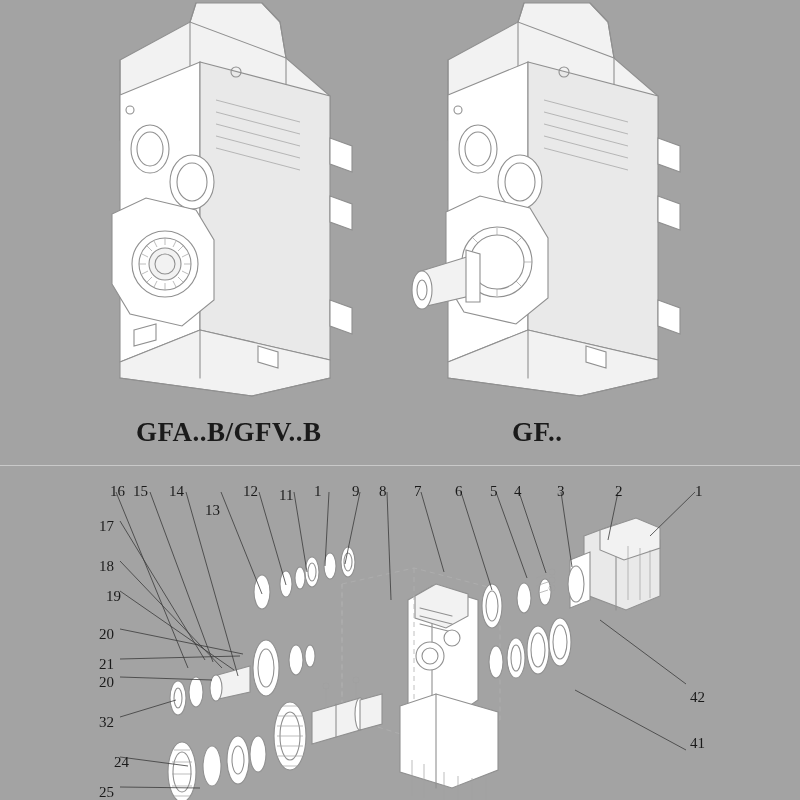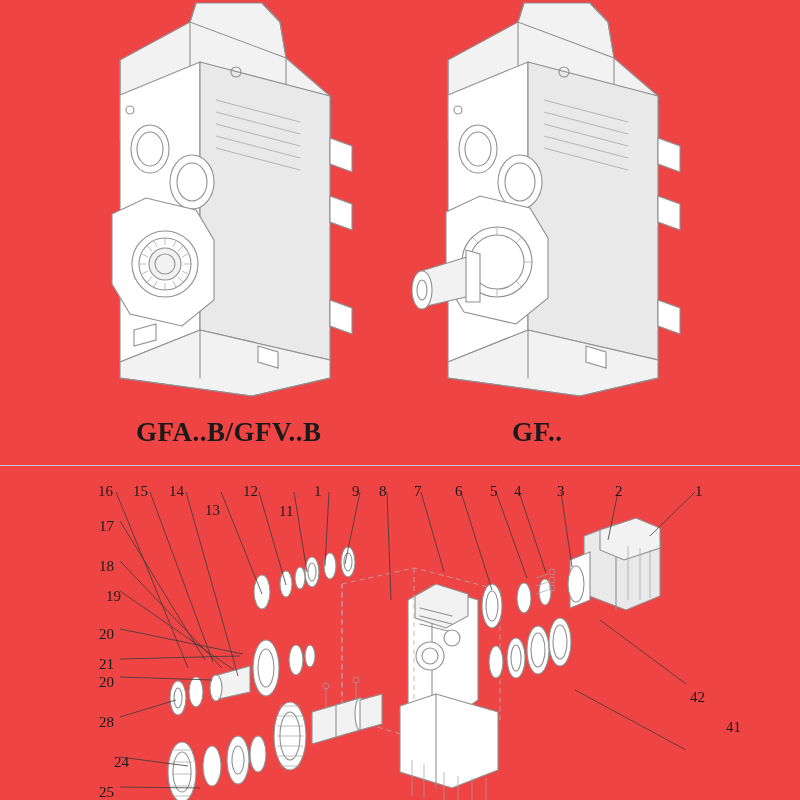--- a/index.html
+++ b/index.html
@@ -11,21 +11,21 @@
     width: 800px;
     height: 800px;
     font-family: "Liberation Serif", serif;
     overflow: hidden;
     position: relative;
   }
   #page {
     position: relative;
     width: 800px;
     height: 800px;
-    background: #ef4444;
+    background: #a3a3a3;
     text-decoration: underline;
   }
   .svg-layer {
     position: absolute;
     top: 0;
     left: 0;
     width: 800px;
     height: 800px;
   }
   .caption {
@@ -357,42 +357,42 @@
       </g>
     </g>
   </svg>
 
   <div class="divider"></div>
 
   <div class="caption" id="caption-left">GFA..B/GFV..B</div>
   <div class="caption" id="caption-right">GF..</div>
 
   <div id="labels">
-      <div class="num-label" style="left: 98px; top: 484px;">16</div>
+      <div class="num-label" style="left: 110px; top: 484px;">16</div>
       <div class="num-label" style="left: 133px; top: 484px;">15</div>
       <div class="num-label" style="left: 169px; top: 484px;">14</div>
       <div class="num-label" style="left: 205px; top: 484px; margin-top: 19px;">13</div>
       <div class="num-label" style="left: 243px; top: 484px;">12</div>
-      <div class="num-label" style="left: 279px; top: 504px;">11</div>
+      <div class="num-label" style="left: 279px; top: 488px;">11</div>
       <div class="num-label" style="left: 314px; top: 484px;">1</div>
       <div class="num-label" style="left: 352px; top: 484px;">9</div>
       <div class="num-label" style="left: 379px; top: 484px;">8</div>
       <div class="num-label" style="left: 414px; top: 484px;">7</div>
       <div class="num-label" style="left: 455px; top: 484px;">6</div>
       <div class="num-label" style="left: 490px; top: 484px;">5</div>
       <div class="num-label" style="left: 514px; top: 484px;">4</div>
       <div class="num-label" style="left: 557px; top: 484px;">3</div>
       <div class="num-label" style="left: 615px; top: 484px;">2</div>
       <div class="num-label" style="left: 695px; top: 484px;">1</div>
       <div class="num-label" style="left: 99px; top: 519px;">17</div>
       <div class="num-label" style="left: 99px; top: 559px;">18</div>
       <div class="num-label" style="left: 106px; top: 589px;">19</div>
       <div class="num-label" style="left: 99px; top: 627px;">20</div>
       <div class="num-label" style="left: 99px; top: 657px;">21</div>
       <div class="num-label" style="left: 99px; top: 675px;">20</div>
-      <div class="num-label" style="left: 99px; top: 715px;">28</div>
+      <div class="num-label" style="left: 99px; top: 715px;">32</div>
       <div class="num-label" style="left: 99px; top: 755px; margin-left: 15px;">24</div>
       <div class="num-label" style="left: 99px; top: 785px;">25</div>
       <div class="num-label" style="left: 690px; top: 690px;">42</div>
-      <div class="num-label" style="left: 690px; top: 720px; margin-left: 36px;">41</div>
+      <div class="num-label" style="left: 690px; top: 736px;">41</div>
     </div>
 
 </div>
 
 </body></html>

